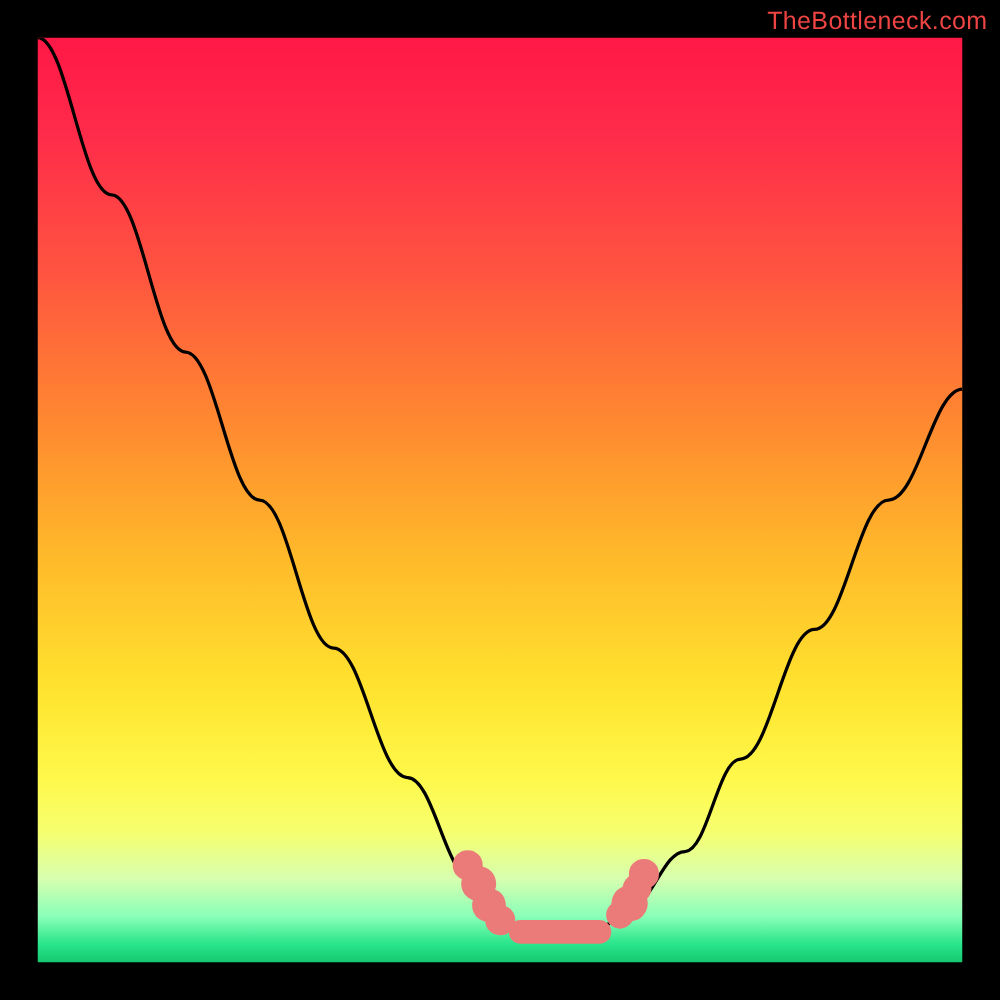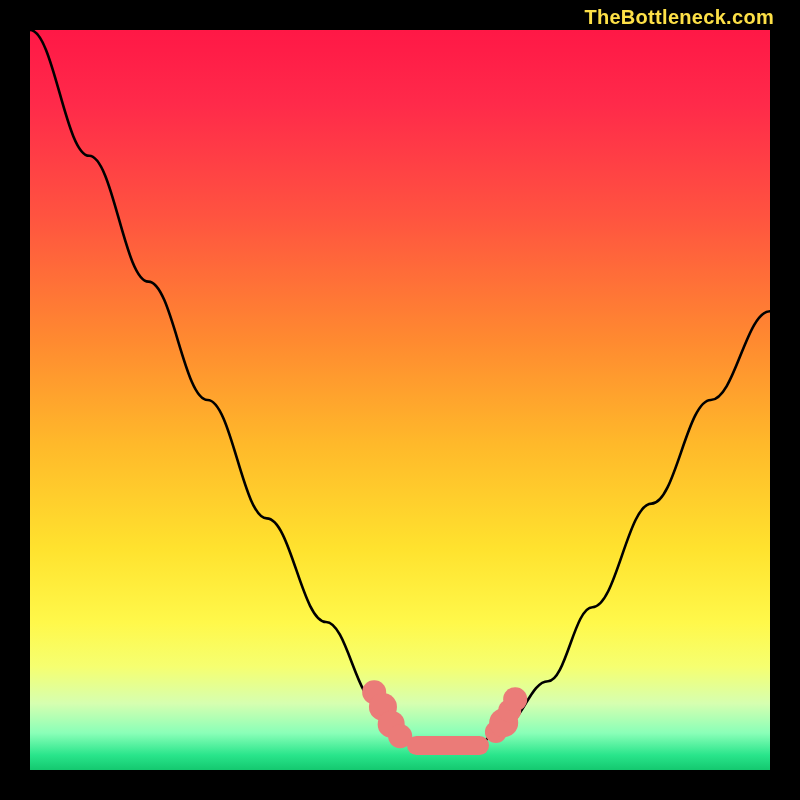--- a/index.html
+++ b/index.html
@@ -61,24 +61,24 @@
     transform: translate(-50%, -50%);
   }
   .bottom-bar {
     position: absolute;
     background: #eb7b78;
     border-radius: 999px;
   }
   .watermark {
     position: absolute;
     top: 6px;
-    right: 26px;
-    color: #fde047;
+    right: 10px;
+    color: #ef4444;
     font-size: 20px;
-    font-weight: 700;
+    font-weight: 400;
     letter-spacing: 0.3px;
     user-select: none;
   }
 </style>
 </head>
 <body>
 
 <div class="stage">
 
   <div class="plot-area">

